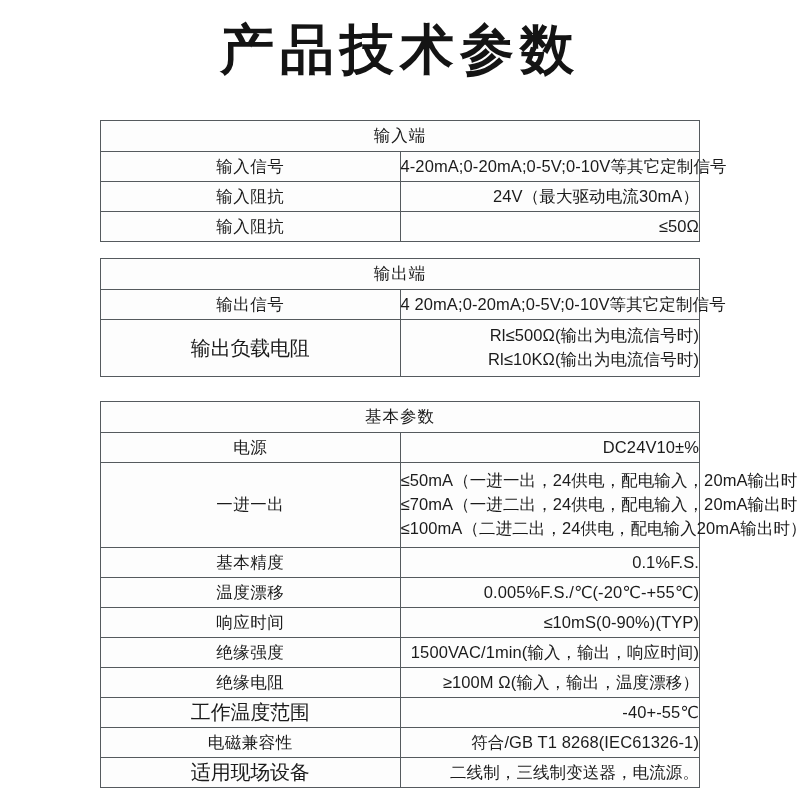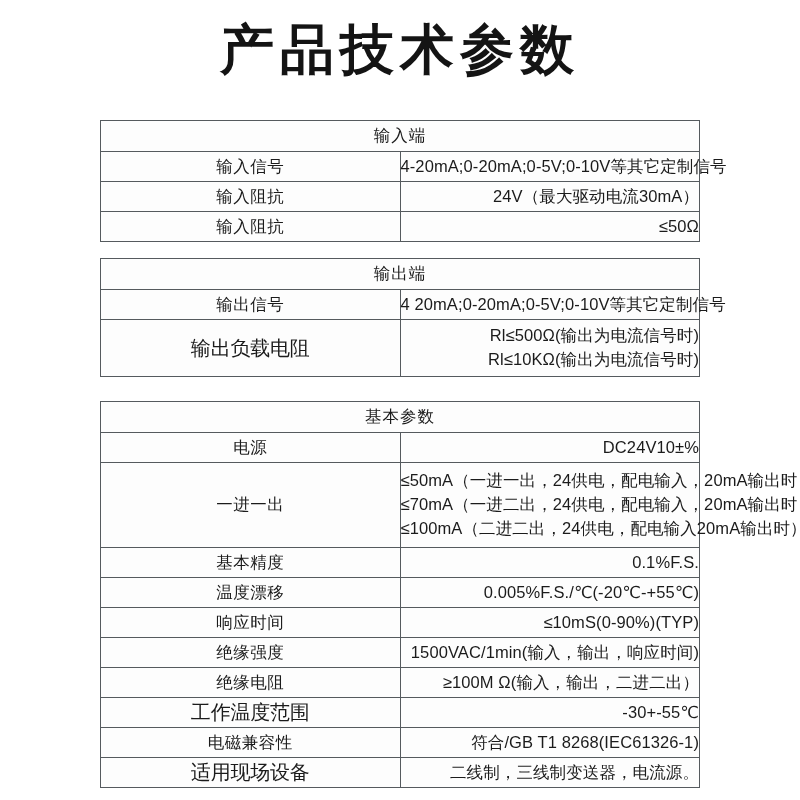--- a/index.html
+++ b/index.html
@@ -188,27 +188,27 @@
         </tr>
         <tr class="row-1line">
           <td class="label-cell">绝缘强度</td>
           <td class="value-cell">
             <span class="ln">1500VAC/1min(输入，输出，响应时间)</span>
           </td>
         </tr>
         <tr class="row-1line">
           <td class="label-cell">绝缘电阻</td>
           <td class="value-cell">
-            <span class="ln">≥100M Ω(输入，输出，二进二出）</span>
+            <span class="ln">≥100M Ω(输入，输出，温度漂移）</span>
           </td>
         </tr>
         <tr class="row-1line">
           <td class="label-cell tight">工作温度范围</td>
           <td class="value-cell">
-            <span class="ln">-30+-55℃</span>
+            <span class="ln">-40+-55℃</span>
           </td>
         </tr>
         <tr class="row-1line">
           <td class="label-cell">电磁兼容性</td>
           <td class="value-cell">
             <span class="ln">符合/GB T1 8268(IEC61326-1)</span>
           </td>
         </tr>
         <tr class="row-1line">
           <td class="label-cell tight">适用现场设备</td>

